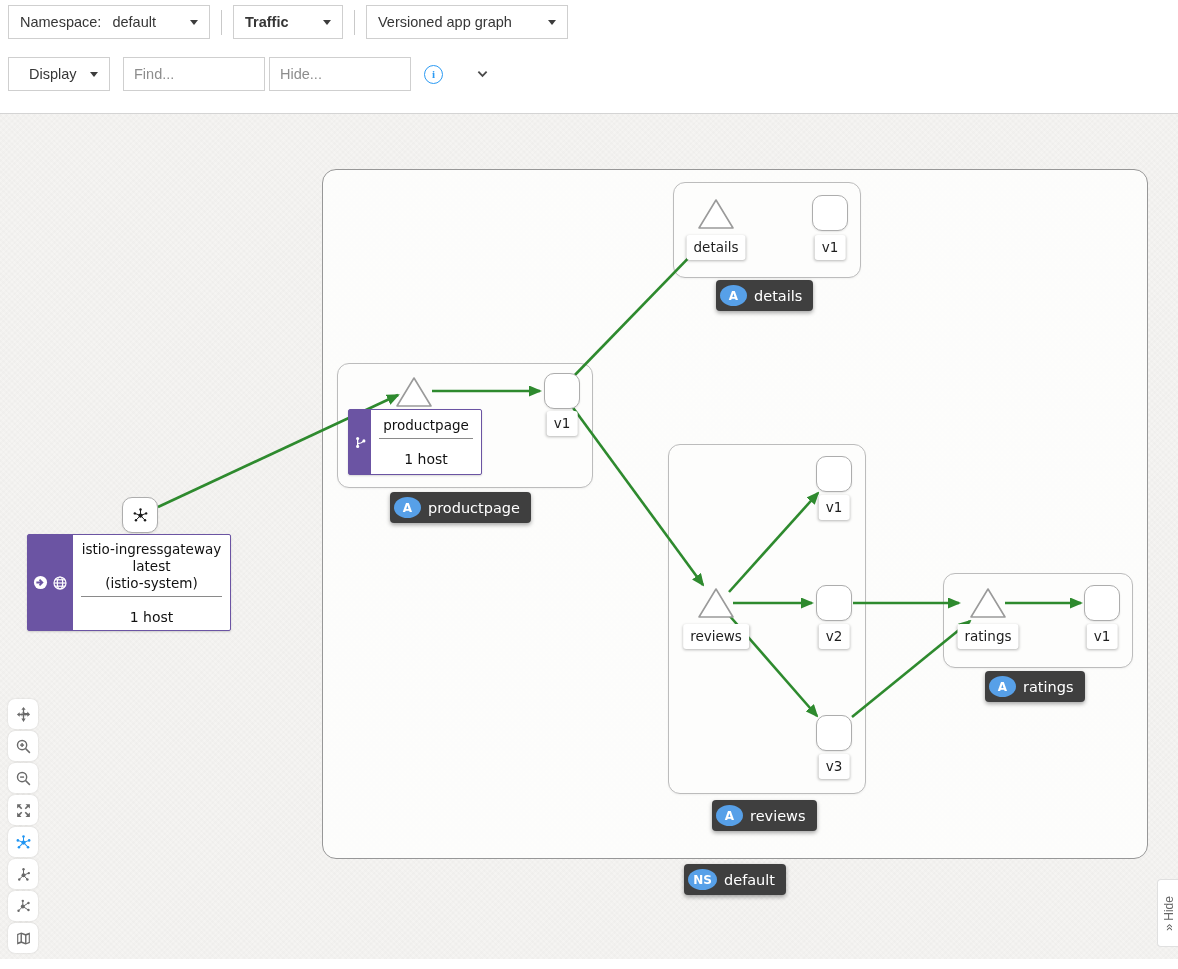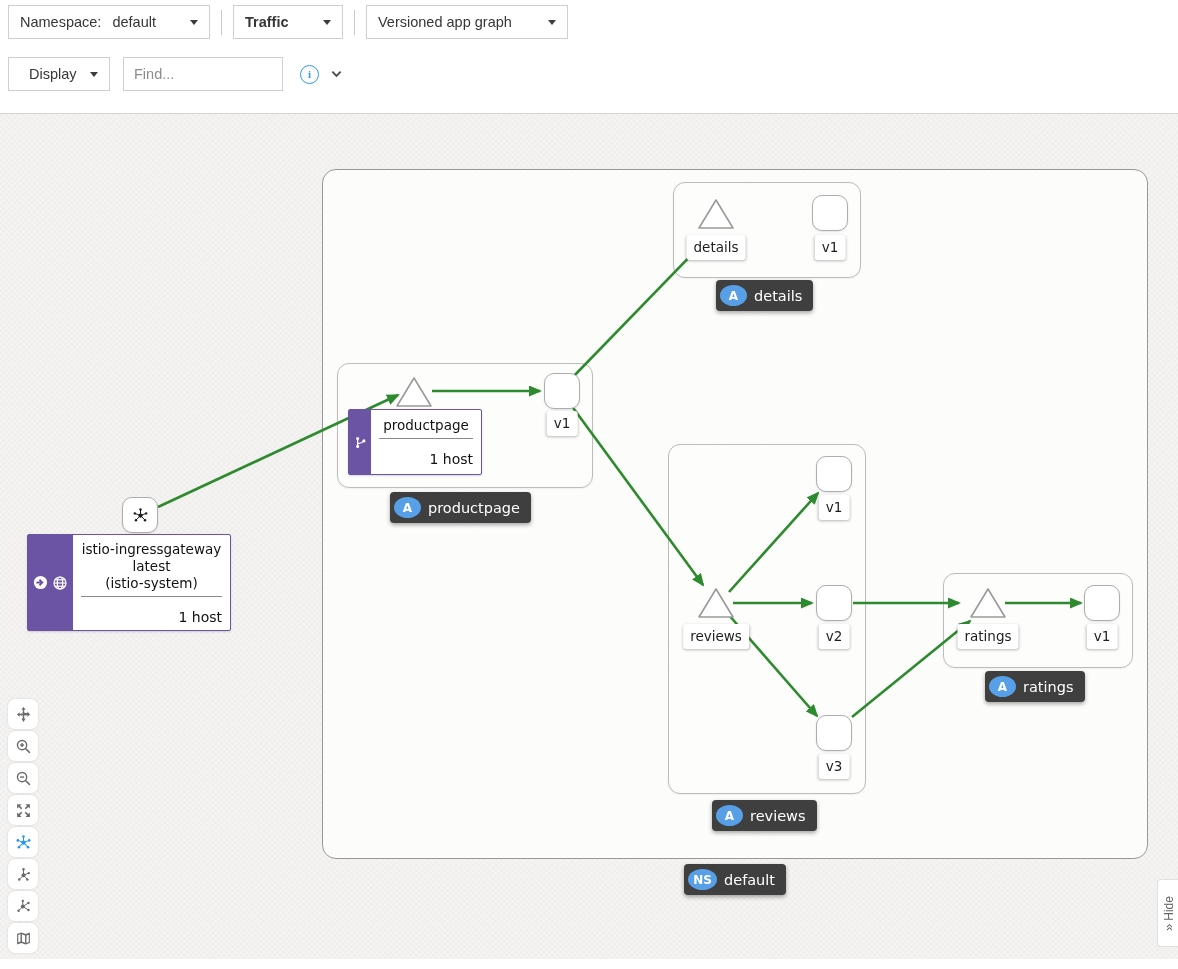--- a/index.html
+++ b/index.html
@@ -11,21 +11,21 @@
   .tb-row1 { top:5px; }
   .tb-row2 { top:57px; }
   .dd-box { height:34px; border:1px solid #cfcfcf; background:#fff; display:flex; align-items:center; padding:0 11px; font-size:14.5px; color:#363636; cursor:pointer; }
   .dd-box .caret { margin-left:auto; width:0; height:0; border-left:4.5px solid transparent; border-right:4.5px solid transparent; border-top:5.5px solid #3c3c3c; }
   .dd-ns { width:202px; }
   .dd-traffic { width:110px;font-weight:bold; }
   .dd-graphtype { width:202px; }
   .dd-display { width:102px; }
   .dd-value { margin-left:11px; }
   .tb-divider { width:1px; height:25px; background:#c9c9c9; margin:0 11px; }
-  .combo { height:34px; width:160px; border:1px solid #cfcfcf; background:#fff; display:flex; align-items:center; position:relative; }
+  .combo { height:34px; width:142px; border:1px solid #cfcfcf; background:#fff; display:flex; align-items:center; position:relative; }
   .combo input { border:none; outline:none; flex:1; height:100%; padding:0 10px; font-size:14.5px; color:#363636; font-family:"Liberation Sans", sans-serif; background:transparent; }
   .combo input::placeholder { color:#8d8d8d; opacity:1; }
   .combo .chev { width:24px; display:flex; align-items:center; justify-content:center; cursor:pointer; }
   .info-icon { width:19px; height:19px; border-radius:50%; border:1.5px solid #2b9af3; color:#2b9af3; display:flex; align-items:center; justify-content:center; font-size:11px; font-weight:bold; margin-left:13px; cursor:pointer; font-family:"Liberation Serif", serif; }
 
   
   .graph { position:absolute; left:0; top:113px; width:1178px; height:846px; border-top:1px solid #d4d4d4;
     background-color:#f5f4f2;
     background-image:repeating-linear-gradient(45deg, rgba(0,0,0,0.013) 0 2px, transparent 2px 4px),
                      repeating-linear-gradient(-45deg, rgba(0,0,0,0.013) 0 2px, transparent 2px 4px);
@@ -46,21 +46,21 @@
   .chip { position:absolute; height:25px; line-height:25px; padding:0 7px; background:#fff; border-radius:3px; box-shadow:0 1px 3px rgba(0,0,0,0.28); font-size:13.5px; color:#1d1d1d; transform:translateX(-50%); white-space:nowrap; z-index:6; font-family:"DejaVu Sans", sans-serif; }
 
   .badge { position:absolute; display:flex; align-items:center; gap:7px; height:31px; background:#3f3f3f; border-radius:4px; padding:0 11px 0 4px; color:#fff; font-size:14.5px; box-shadow:0 2px 4px rgba(0,0,0,0.35); z-index:7; cursor:pointer; font-family:"DejaVu Sans", sans-serif; }
   .badge .ic { min-width:27px; height:21px; border-radius:50%; background:#57a0e8; color:#fff; font-size:12px; font-weight:bold; display:flex; align-items:center; justify-content:center; }
 
   .label-box { position:absolute; display:flex; background:#fff; border:1px solid #6b54a3; border-radius:2px; z-index:6; box-shadow:0 1px 2px rgba(0,0,0,0.15); cursor:pointer; font-family:"DejaVu Sans", sans-serif; }
   .label-band { background:#6b54a3; display:flex; align-items:center; justify-content:center; gap:4px; flex-direction:row; }
   .label-content { flex:1; display:flex; flex-direction:column; justify-content:center; padding:4px 8px; font-size:13.5px; color:#111; }
   .label-content .c { text-align:center; line-height:17px; }
   .label-content .divider { border-top:1px solid #8a8a8a; margin:4px 0; }
-  .label-content .hosts { text-align:right; font-size:14px;margin-top:8px; }
+  .label-content .hosts { text-align:center; font-size:14px;margin-top:8px; }
 
   .gw-label { left:27px; top:420px; width:204px; height:97px; }
   .gw-label .label-band { width:45px; }
   .pp-label { left:348px; top:295px; width:134px; height:66px; }
   .pp-label .label-band { width:22px; }
 
   
   .controls { position:absolute; left:8px; top:585px; display:flex; flex-direction:column; gap:2px; z-index:8; }
   .ctrl-btn { width:30px; height:30px; background:#fff; border:none; border-radius:7px; box-shadow:0 0 2px rgba(0,0,0,0.15); display:flex; align-items:center; justify-content:center; cursor:pointer; }
   .ctrl-btn svg { width:17px; height:17px; }
@@ -92,20 +92,28 @@
     </div>
   </div>
 
   <div class="tb-row tb-row2">
     <div class="dd-box dd-display" style="margin-right:13px;padding-left:20px;">
       <span>Display</span>
       <span class="caret"></span>
     </div>
     <div class="combo" style="margin-right:4px;">
       <input type="text" placeholder="Find..." style="">
+      <span class="chev">
+        <svg viewBox="0 0 12 8" width="11" height="8" fill="none" stroke="#4a4a4a" stroke-width="2">
+            <path d="M1.5 1.5 6 6l4.5-4.5"></path>
+          </svg>
+      </span>
+    </div>
+    <div class="combo">
+      <input type="text" placeholder="Hide..." style="">
       <span class="chev">
         <svg viewBox="0 0 12 8" width="11" height="8" fill="none" stroke="#4a4a4a" stroke-width="2">
             <path d="M1.5 1.5 6 6l4.5-4.5"></path>
           </svg>
       </span>
     </div>
     <span class="info-icon">i</span>
   </div>
 </div>
 

